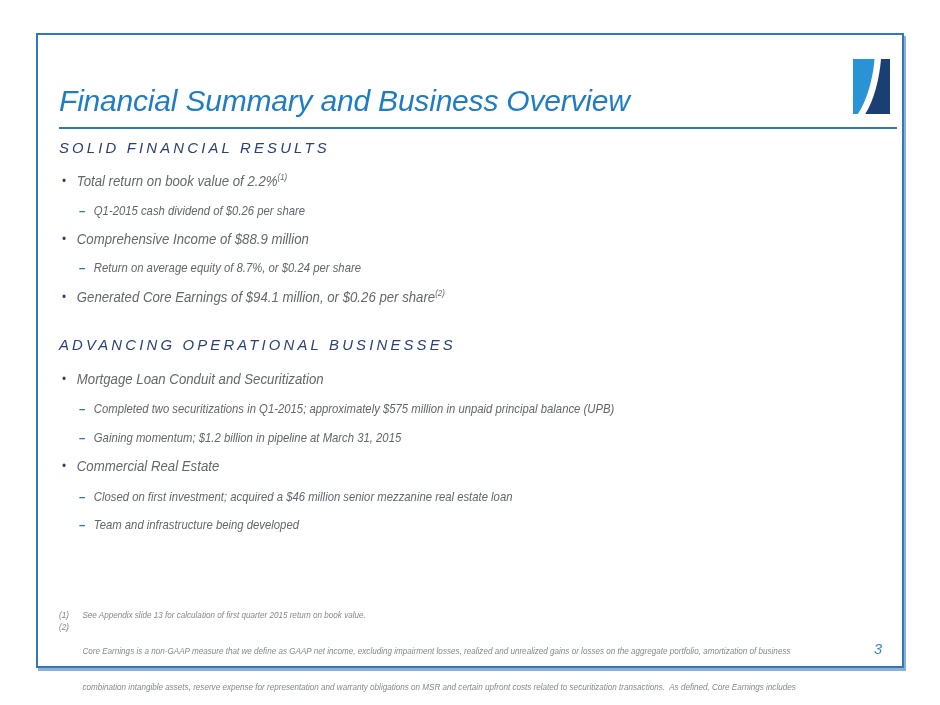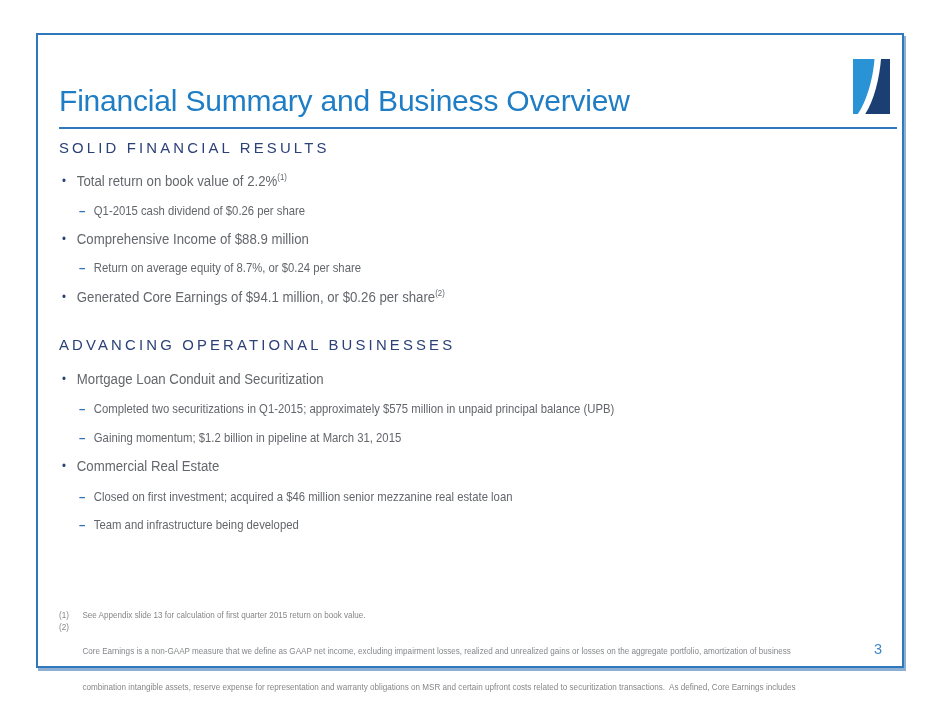--- a/index.html
+++ b/index.html
@@ -3,20 +3,21 @@
 <meta charset="utf-8">
 <style>
   html, body { margin: 0; padding: 0; background: #ffffff; }
   #page {
     position: relative;
     width: 940px;
     height: 705px;
     background: #ffffff;
     overflow: hidden;
     font-family: "Liberation Sans", "DejaVu Sans", sans-serif;
+    font-style: italic;
   }
   .frame {
     position: absolute;
     left: 36px; top: 33px;
     width: 868px; height: 635px;
     box-sizing: border-box;
     border: 2px solid #2e78bb;
     box-shadow: 2px 3px 0 rgba(46, 110, 175, 0.55);
     pointer-events: none;
   }

